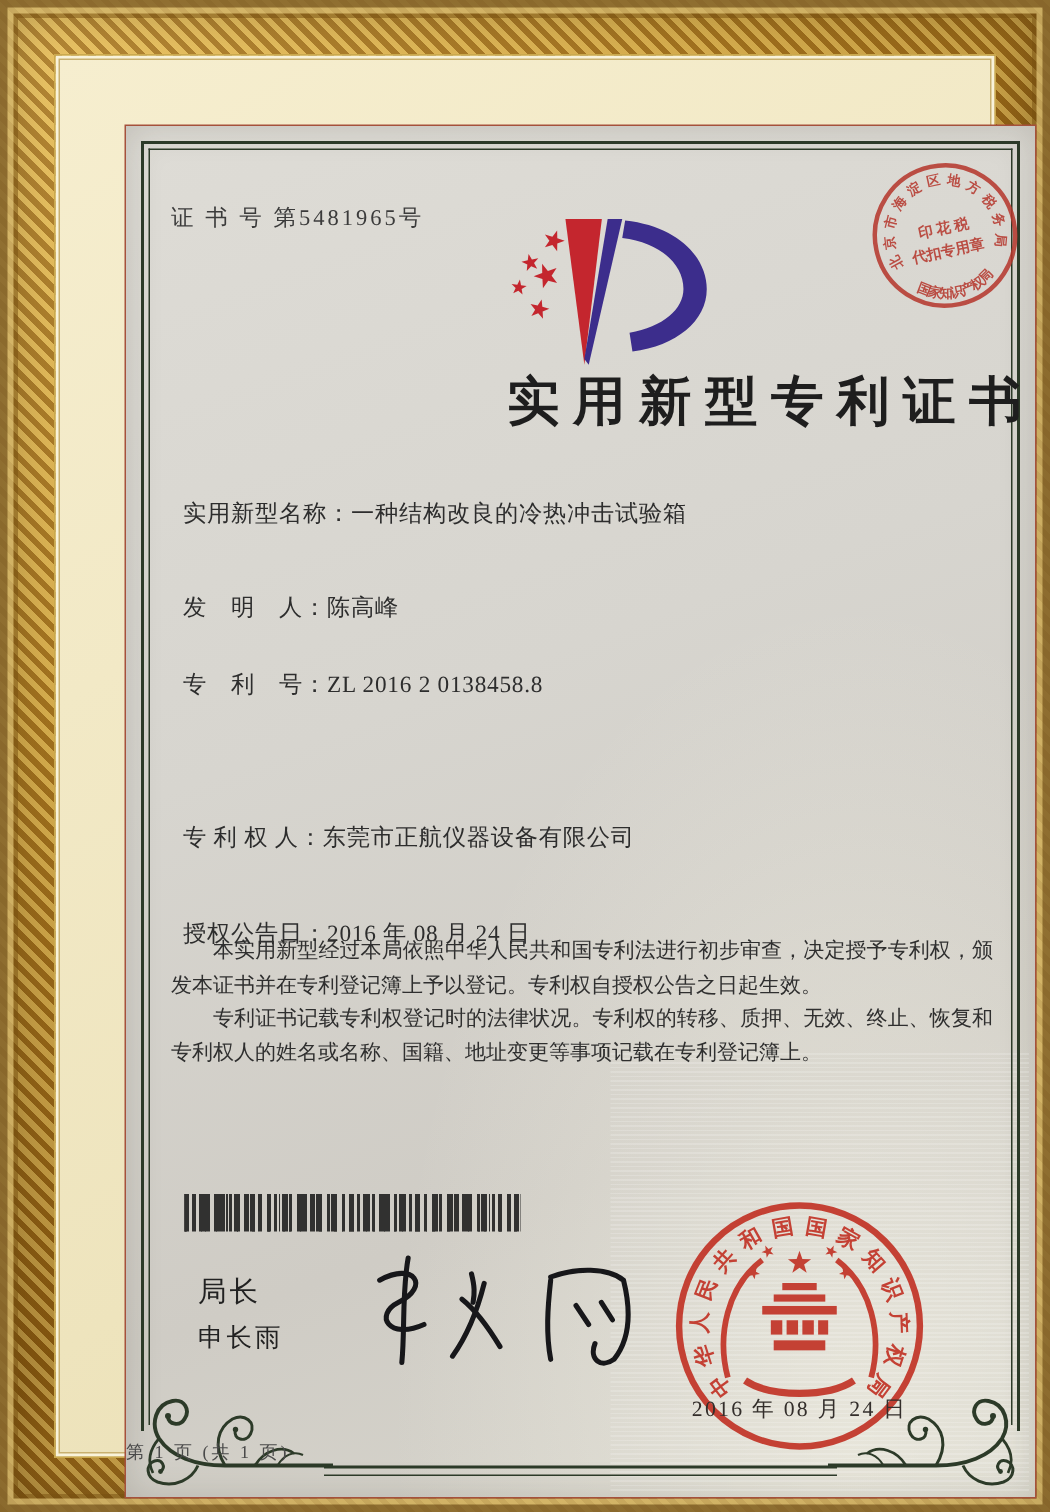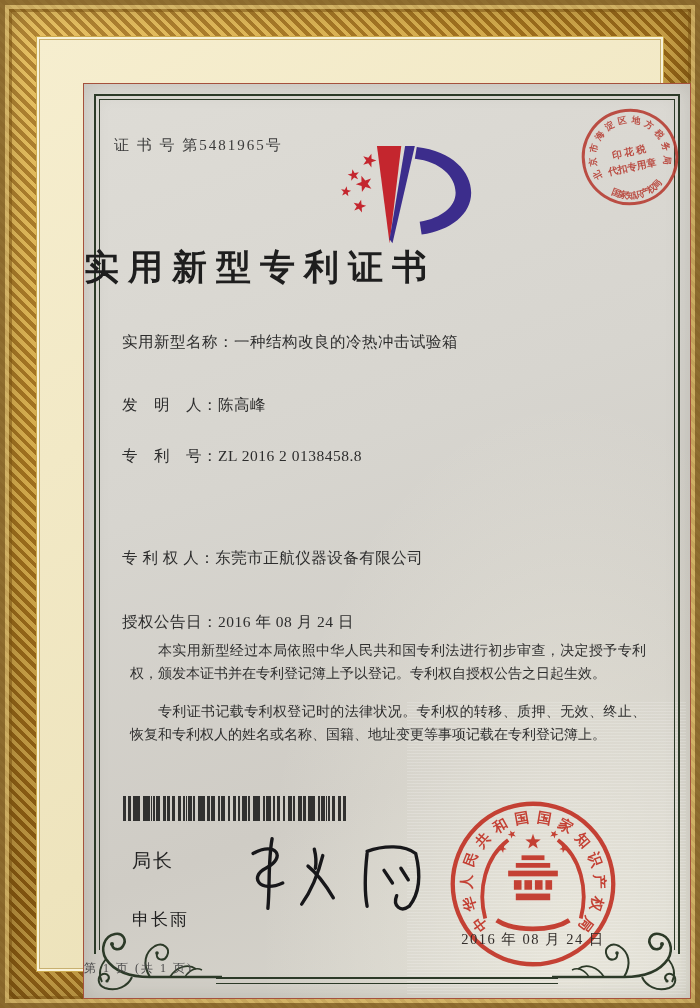--- a/index.html
+++ b/index.html
@@ -42,39 +42,39 @@
   .flourish{position:absolute;width:132px;height:80px;top:830px;}
   .flourish.left{left:6px;}
   .flourish.right{right:6px;transform:scaleX(-1);}
   .flourish path{fill:none;stroke:#2c3a28;}
 
   
   .cert-number{position:absolute;left:30px;top:52px;font-size:15px;letter-spacing:2px;color:#3b3b3b;text-align:right;}
 
   .logo{position:absolute;left:250px;top:62px;width:150px;height:102px;}
 
-  .title{position:absolute;left:0;top:160px;width:100%;text-align:left;
+  .title{position:absolute;left:0;top:160px;width:100%;text-align:right;
     font-size:35px;font-weight:bold;letter-spacing:9px;color:#1e1e1e;font-family:Liberation Mono, monospace;}
 
   .field{position:absolute;left:38px;font-size:15.5px;color:#2d2d2d;letter-spacing:.5px;white-space:nowrap;}
   .f0{top:248px;} .f1{top:311px;} .f2{top:362px;} .f3{top:412px;} .f4{top:464px;} .f5{top:514px;margin-top:14px;}
 
   .paras{position:absolute;left:30px;top:540px;width:548px;font-size:14px;line-height:1.62;
     color:#2f2f2f;text-align:justify;}
-  .paras p{margin:16px;text-indent:2em;}
+  .paras p{margin:0;text-indent:2em;}
 
   .barcode{position:absolute;left:39px;top:712px;width:224px;height:25px;
     background:
       repeating-linear-gradient(90deg,#1c1c1c 0 2px,transparent 2px 5px),
       repeating-linear-gradient(90deg,#1c1c1c 0 1px,transparent 1px 7px),
       repeating-linear-gradient(90deg,#1c1c1c 0 3px,transparent 3px 11px);
     opacity:.88;}
 
   .officer-title{position:absolute;left:48px;top:764px;font-size:19px;color:#222;letter-spacing:2px;}
-  .officer-name{position:absolute;left:48px;top:824px;font-size:17px;color:#222;letter-spacing:2px;}
+  .officer-name{position:absolute;left:48px;top:796px;font-size:17px;color:#222;letter-spacing:2px;}
   .signature{position:absolute;left:148px;top:742px;width:228px;height:95px;z-index:2;}
   .signature path{fill:none;stroke:#17171a;stroke-width:3.2;stroke-linecap:round;}
 
   .seal{position:absolute;left:363px;top:714px;width:172px;height:172px;z-index:3;opacity:.93;}
   .seal .ink{fill:#c23528;}
   .seal .ink-line{fill:none;stroke:#c23528;}
   .seal-date{position:absolute;left:349px;top:846px;width:200px;text-align:center;z-index:4;
     font-size:14.5px;letter-spacing:1.5px;color:#332e2b;}
 
   .tax-stamp{position:absolute;left:495px;top:22px;width:102px;height:102px;

